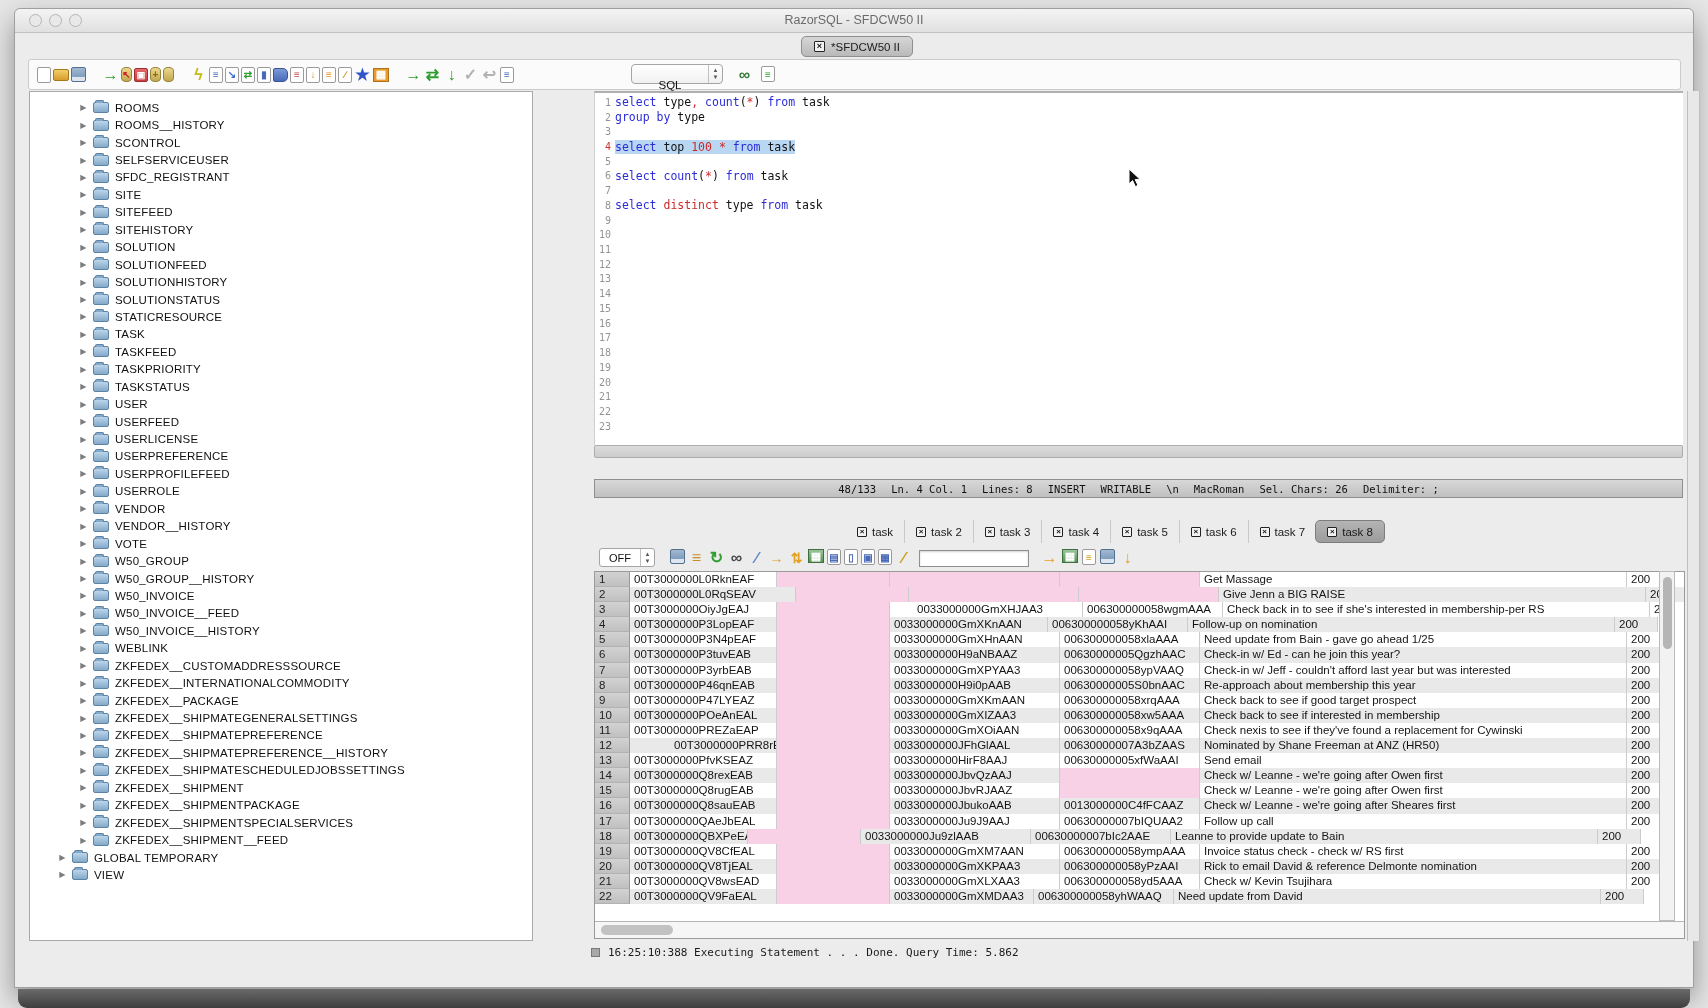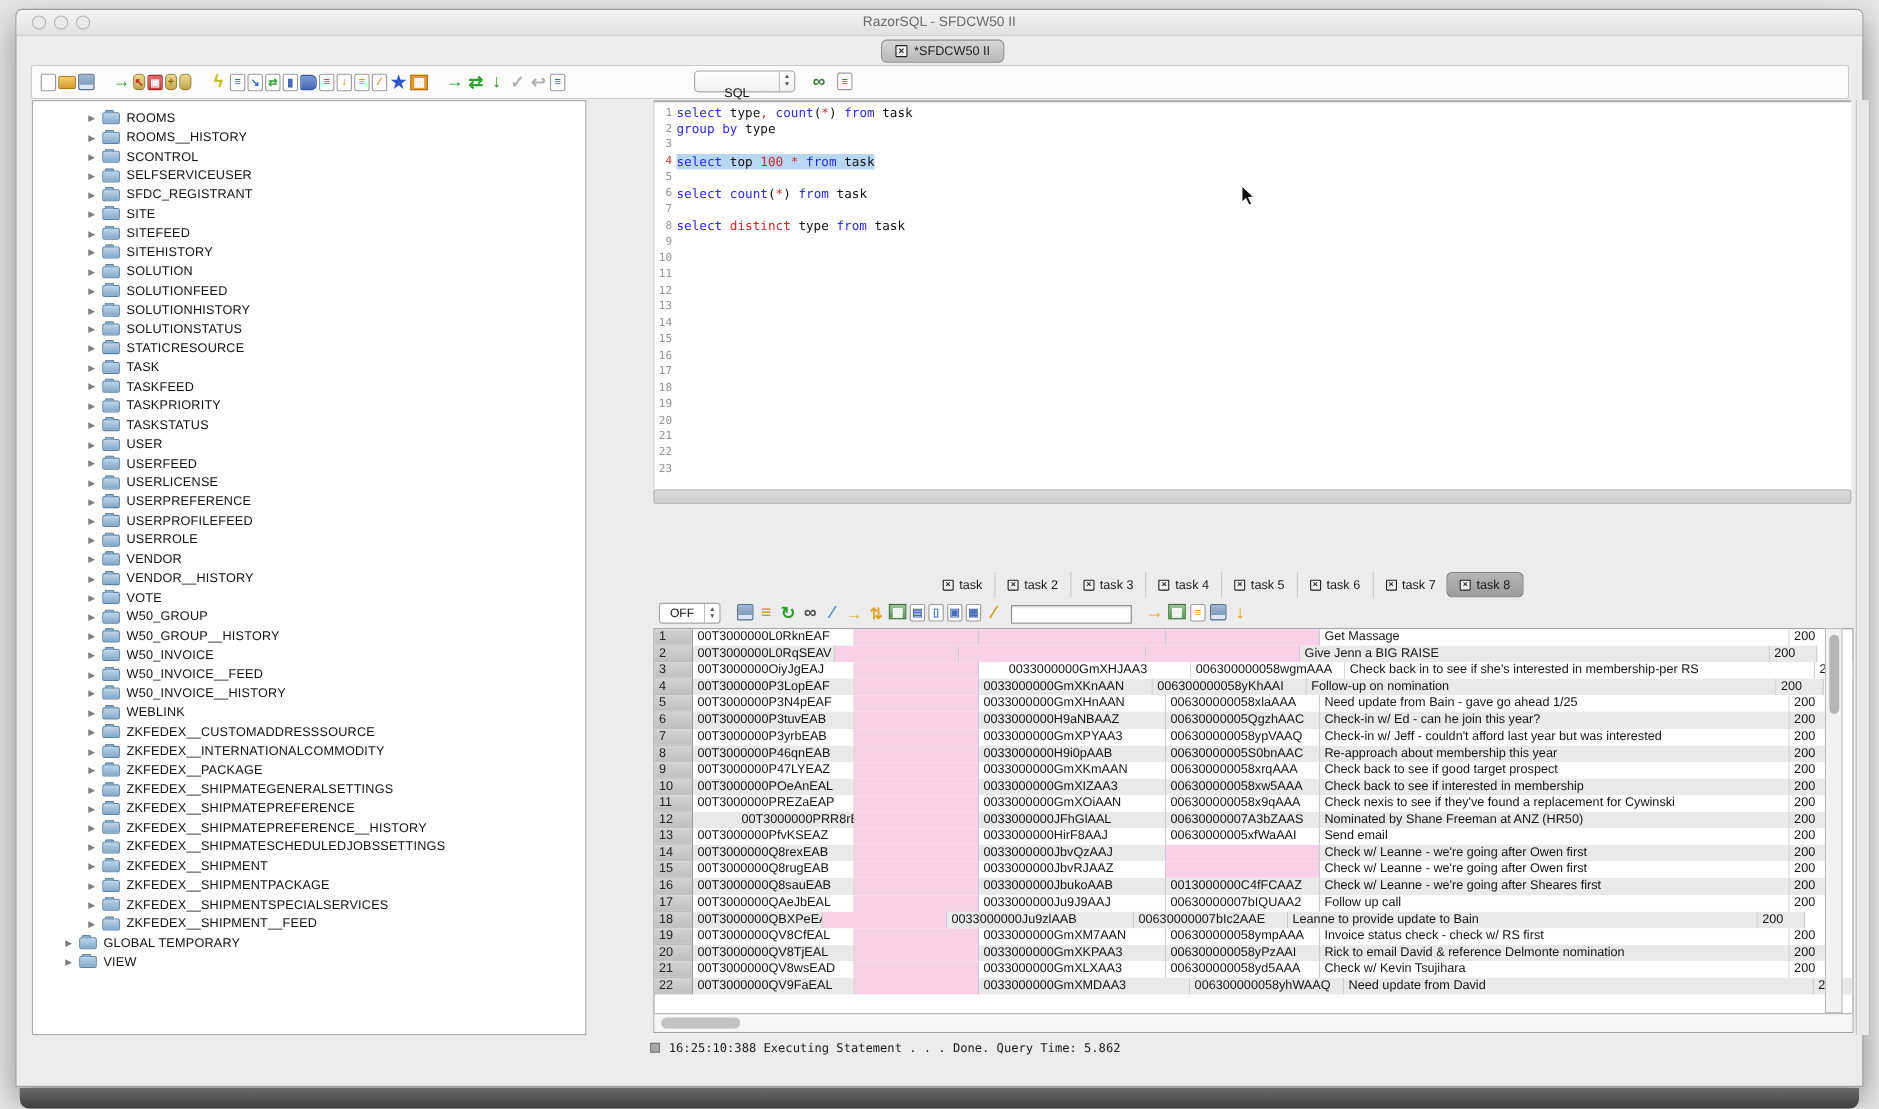--- a/index.html
+++ b/index.html
@@ -467,20 +467,31 @@
       <div class="eline"><span class="lnum">16</span><span class="lcode"></span></div>
       <div class="eline"><span class="lnum">17</span><span class="lcode"></span></div>
       <div class="eline"><span class="lnum">18</span><span class="lcode"></span></div>
       <div class="eline"><span class="lnum">19</span><span class="lcode"></span></div>
       <div class="eline"><span class="lnum">20</span><span class="lcode"></span></div>
       <div class="eline"><span class="lnum">21</span><span class="lcode"></span></div>
       <div class="eline"><span class="lnum">22</span><span class="lcode"></span></div>
       <div class="eline"><span class="lnum">23</span><span class="lcode"></span></div>
     </div>
   <div id="ehscroll"></div>
+  <div id="estatus">
+      <span>48/133</span>
+      <span>Ln. 4 Col. 1</span>
+      <span>Lines: 8</span>
+      <span>INSERT</span>
+      <span>WRITABLE</span>
+      <span>\n</span>
+      <span>MacRoman</span>
+      <span>Sel. Chars: 26</span>
+      <span>Delimiter: ;</span>
+    </div>
 
   <div id="rtabs">
       <div class="rtab">
         <span class="cbox">×</span>
         <span>task</span>
       </div>
       <div class="rtab">
         <span class="cbox">×</span>
         <span>task 2</span>
       </div>
@@ -546,21 +557,21 @@
         <div class="dcell rn" style="width: 35px;">1</div>
         <div class="dcell" style="width: 147px;">00T3000000L0RknEAF</div>
         <div class="dcell pink" style="width: 113px;"></div>
         <div class="dcell pink" style="width: 170px;"></div>
         <div class="dcell pink" style="width: 140px;"></div>
         <div class="dcell" style="width: 427px;">Get Massage</div>
         <div class="dcell" style="width: 43px;">200</div>
       </div>
       <div class="drow alt">
         <div class="dcell rn" style="width: 35px;">2</div>
-        <div class="dcell" style="width: 129px;">00T3000000L0RqSEAV</div>
+        <div class="dcell" style="width: 166px;">00T3000000L0RqSEAV</div>
         <div class="dcell pink" style="width: 113px;"></div>
         <div class="dcell pink" style="width: 170px;"></div>
         <div class="dcell pink" style="width: 140px;"></div>
         <div class="dcell" style="width: 427px;">Give Jenn a BIG RAISE</div>
         <div class="dcell" style="width: 43px;">200</div>
       </div>
       <div class="drow">
         <div class="dcell rn" style="width: 35px;">3</div>
         <div class="dcell" style="width: 147px;">00T3000000OiyJgEAJ</div>
         <div class="dcell pink" style="width: 113px;"></div>
@@ -728,21 +739,21 @@
         <div class="dcell pink" style="width: 113px;"></div>
         <div class="dcell" style="width: 170px;">0033000000GmXLXAA3</div>
         <div class="dcell" style="width: 140px;">006300000058yd5AAA</div>
         <div class="dcell" style="width: 427px;">Check w/ Kevin Tsujihara</div>
         <div class="dcell" style="width: 43px;">200</div>
       </div>
       <div class="drow alt">
         <div class="dcell rn" style="width: 35px;">22</div>
         <div class="dcell" style="width: 147px;">00T3000000QV9FaEAL</div>
         <div class="dcell pink" style="width: 113px;"></div>
-        <div class="dcell" style="width: 192px;">0033000000GmXMDAA3</div>
+        <div class="dcell" style="width: 144px;">0033000000GmXMDAA3</div>
         <div class="dcell" style="width: 140px;">006300000058yhWAAQ</div>
         <div class="dcell" style="width: 427px;">Need update from David</div>
         <div class="dcell" style="width: 43px;">200</div>
       </div>
     </div>
   <div id="vscroll">
       <div id="vthumb"></div>
     </div>
   <div id="thscroll">
       <div id="ththumb"></div>

